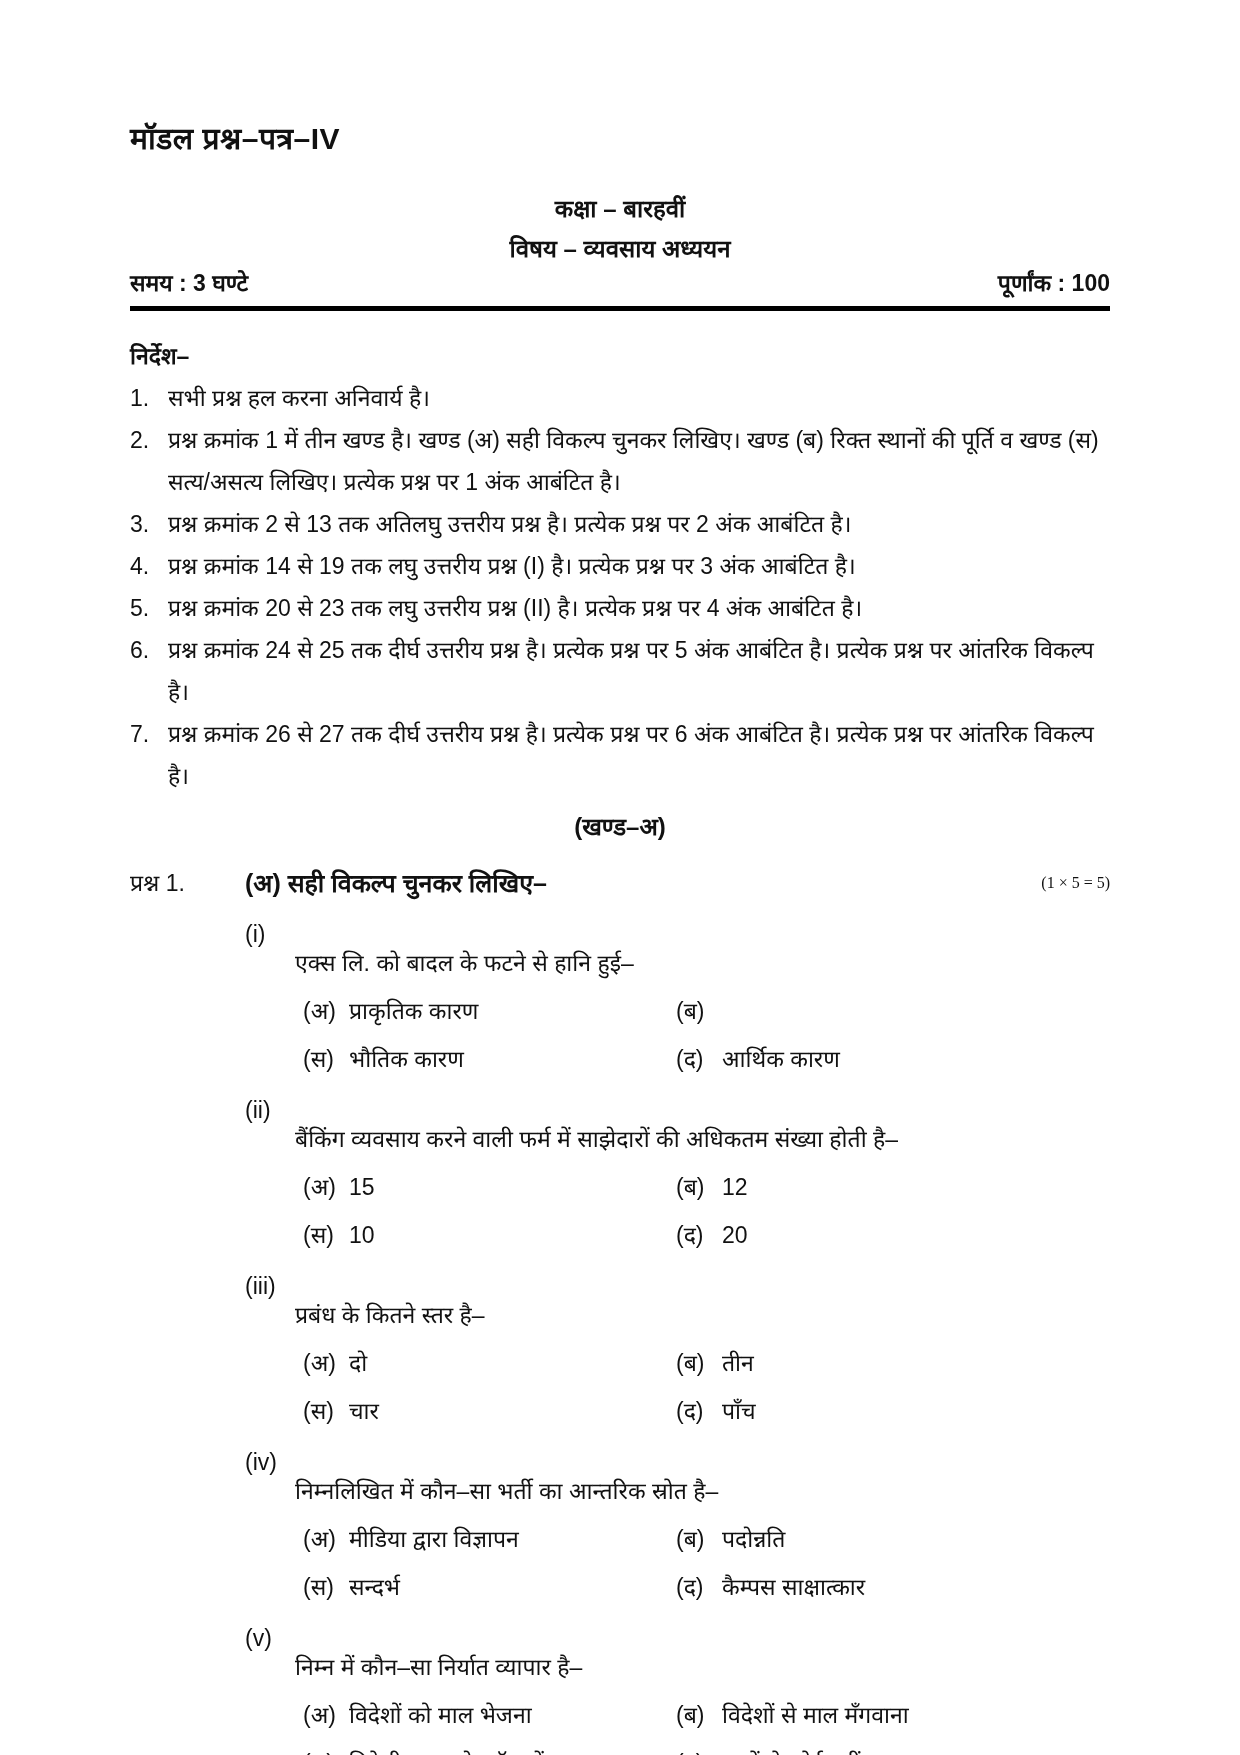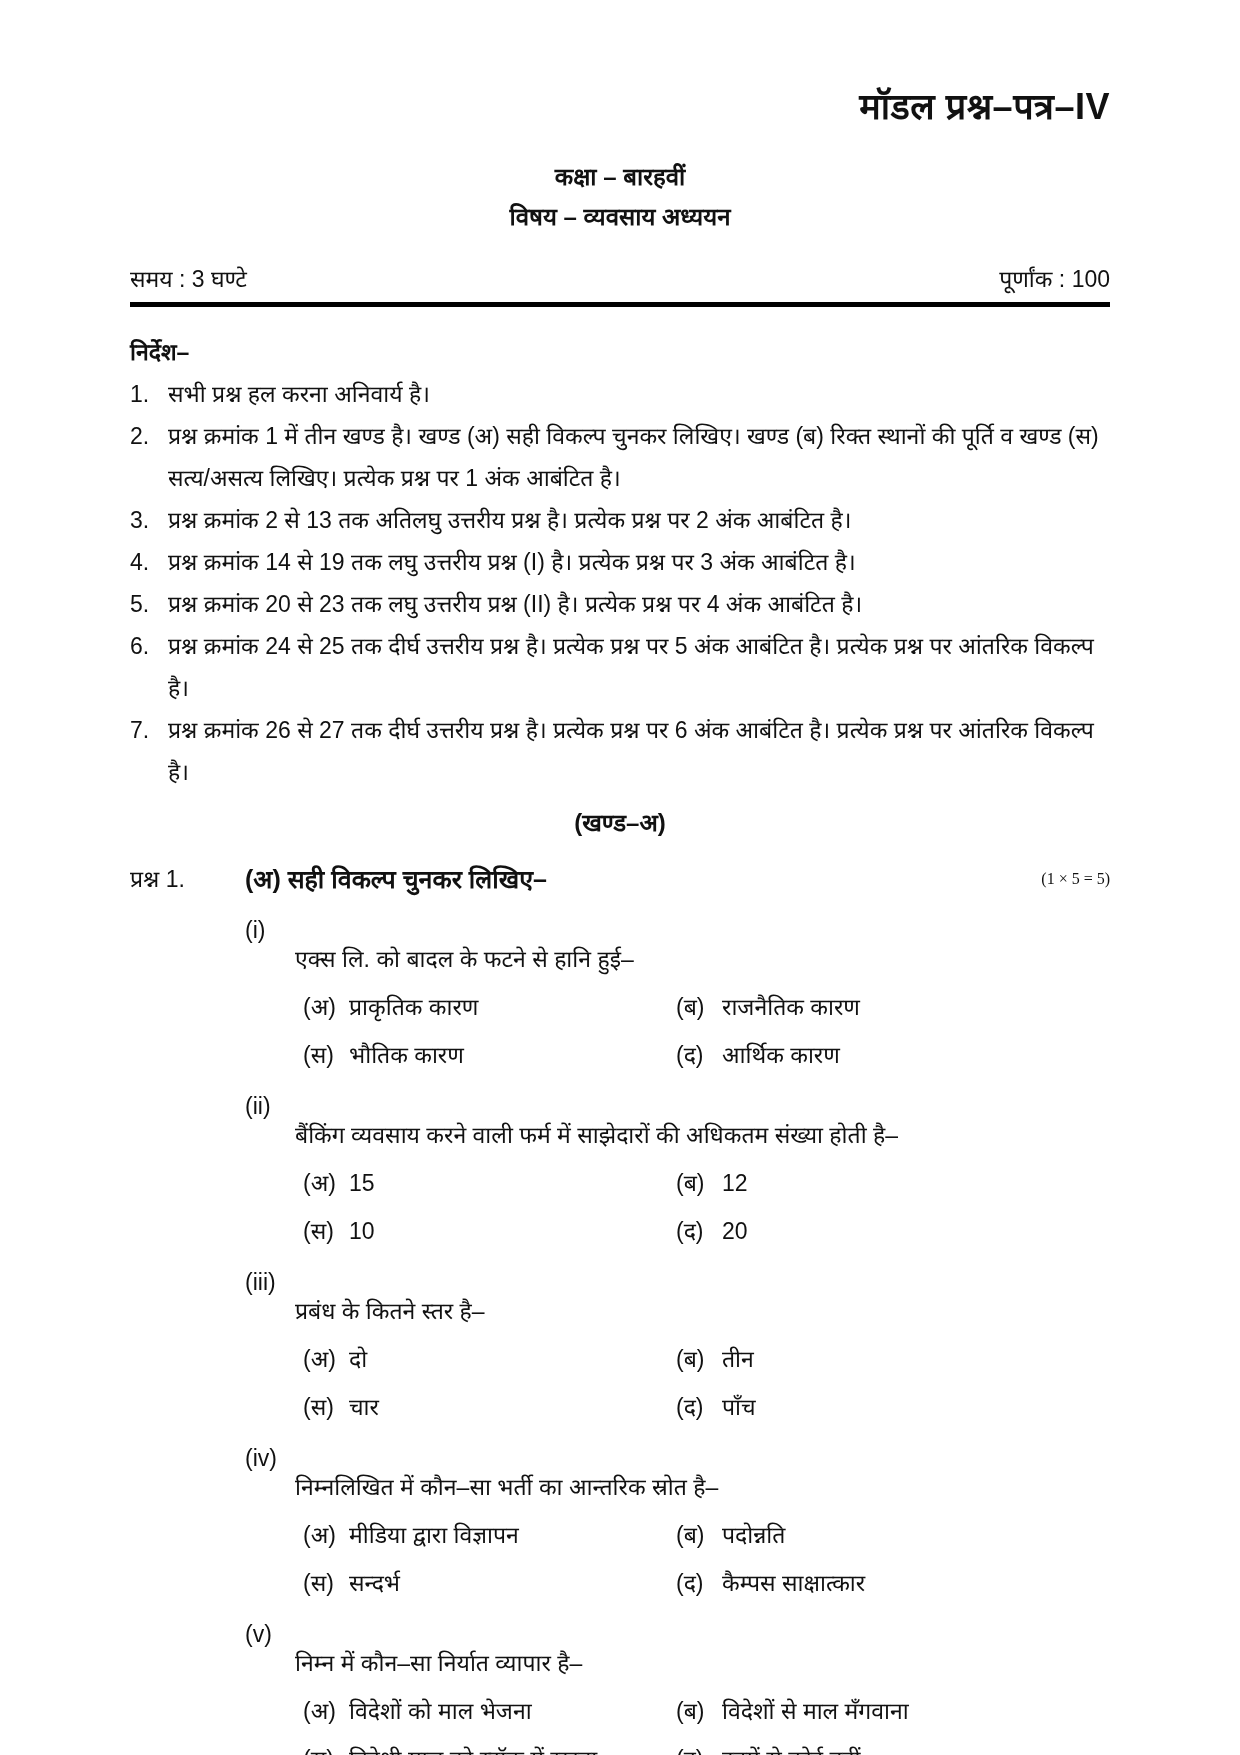--- a/index.html
+++ b/index.html
@@ -8,24 +8,24 @@
     width: 1240px;
     height: 1755px;
     margin: 0 auto;
     background: #ffffff;
     color: #111111;
     font-family: "Liberation Sans", "DejaVu Sans", sans-serif;
     padding: 88px 130px 0 130px;
     overflow: hidden;
   }
   
-  .title { text-align: right; font-size: 36px; font-weight: bold; line-height: 38px; letter-spacing: 0.5px; }
+  .title { text-align: left; font-size: 30px; font-weight: bold; line-height: 38px; letter-spacing: 0.5px; margin-top: 32px; }
   .class-line { text-align: center; font-size: 24px; font-weight: bold; line-height: 30px; margin-top: 36px; }
   .subject-line { text-align: center; font-size: 24px; font-weight: bold; line-height: 30px; margin-top: 10px; }
-  .meta-row { display: flex; justify-content: space-between; font-size: 23px; font-weight: normal; line-height: 30px; margin-top: 32px; gap: 8px; }
+  .meta-row { display: flex; justify-content: space-between; font-size: 23px; font-weight: bold; line-height: 30px; margin-top: 4px; gap: 8px; }
   .rule { border-top: 5px solid #000; margin-top: 8px; }
 
   
   .instructions { display: flex; font-size: 23px; line-height: 42px; margin-top: 24px; flex-direction: column; }
   .inst-label { font-weight: bold; width: 80px; flex: none; }
   .inst-list { list-style: none; flex: 1; }
   .inst-item { display: flex; }
   .inst-num { width: 38px; flex: none; }
   .inst-text { flex: 1; }
 
@@ -114,21 +114,20 @@
         <span class="subq-num">(i)</span>
         <span class="subq-text">एक्स लि. को बादल के फटने से हानि हुई–</span>
       </div>
       <div class="options">
         <div class="option">
           <span class="opt-label">(अ)</span>
           <span class="opt-text">प्राकृतिक कारण</span>
         </div>
         <div class="option">
           <span class="opt-label">(ब)</span>
-          <span class="opt-text">राजनैतिक कारण</span>
         </div>
         <div class="option">
           <span class="opt-label">(स)</span>
           <span class="opt-text">भौतिक कारण</span>
         </div>
         <div class="option">
           <span class="opt-label">(द)</span>
           <span class="opt-text">आर्थिक कारण</span>
         </div>
       </div>

